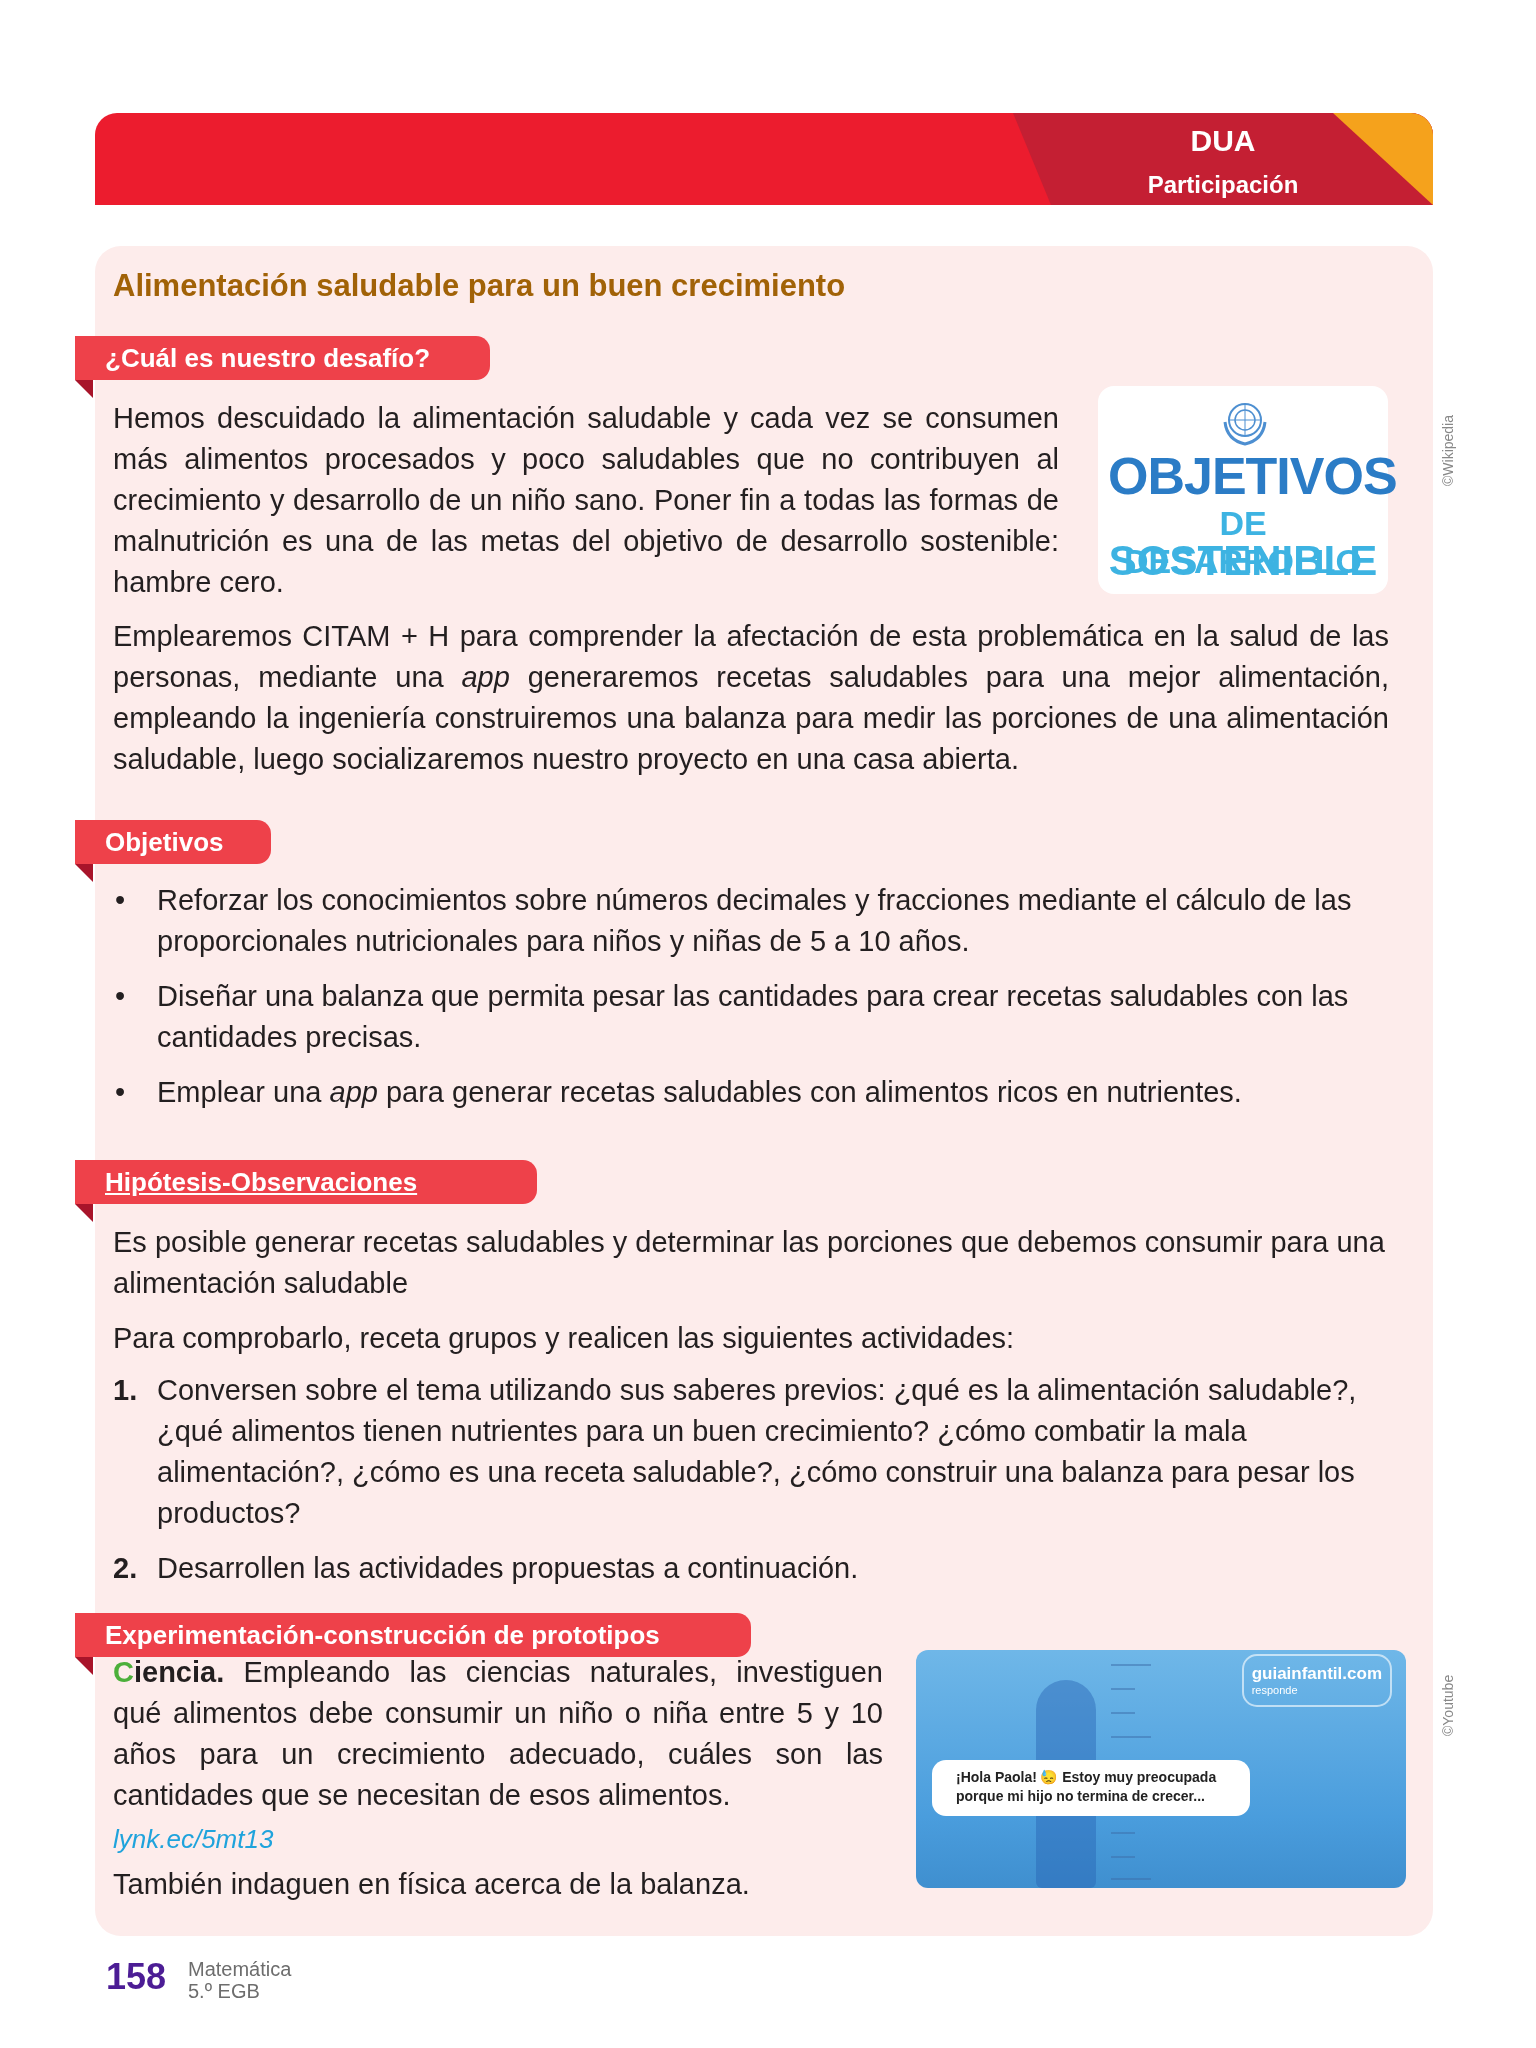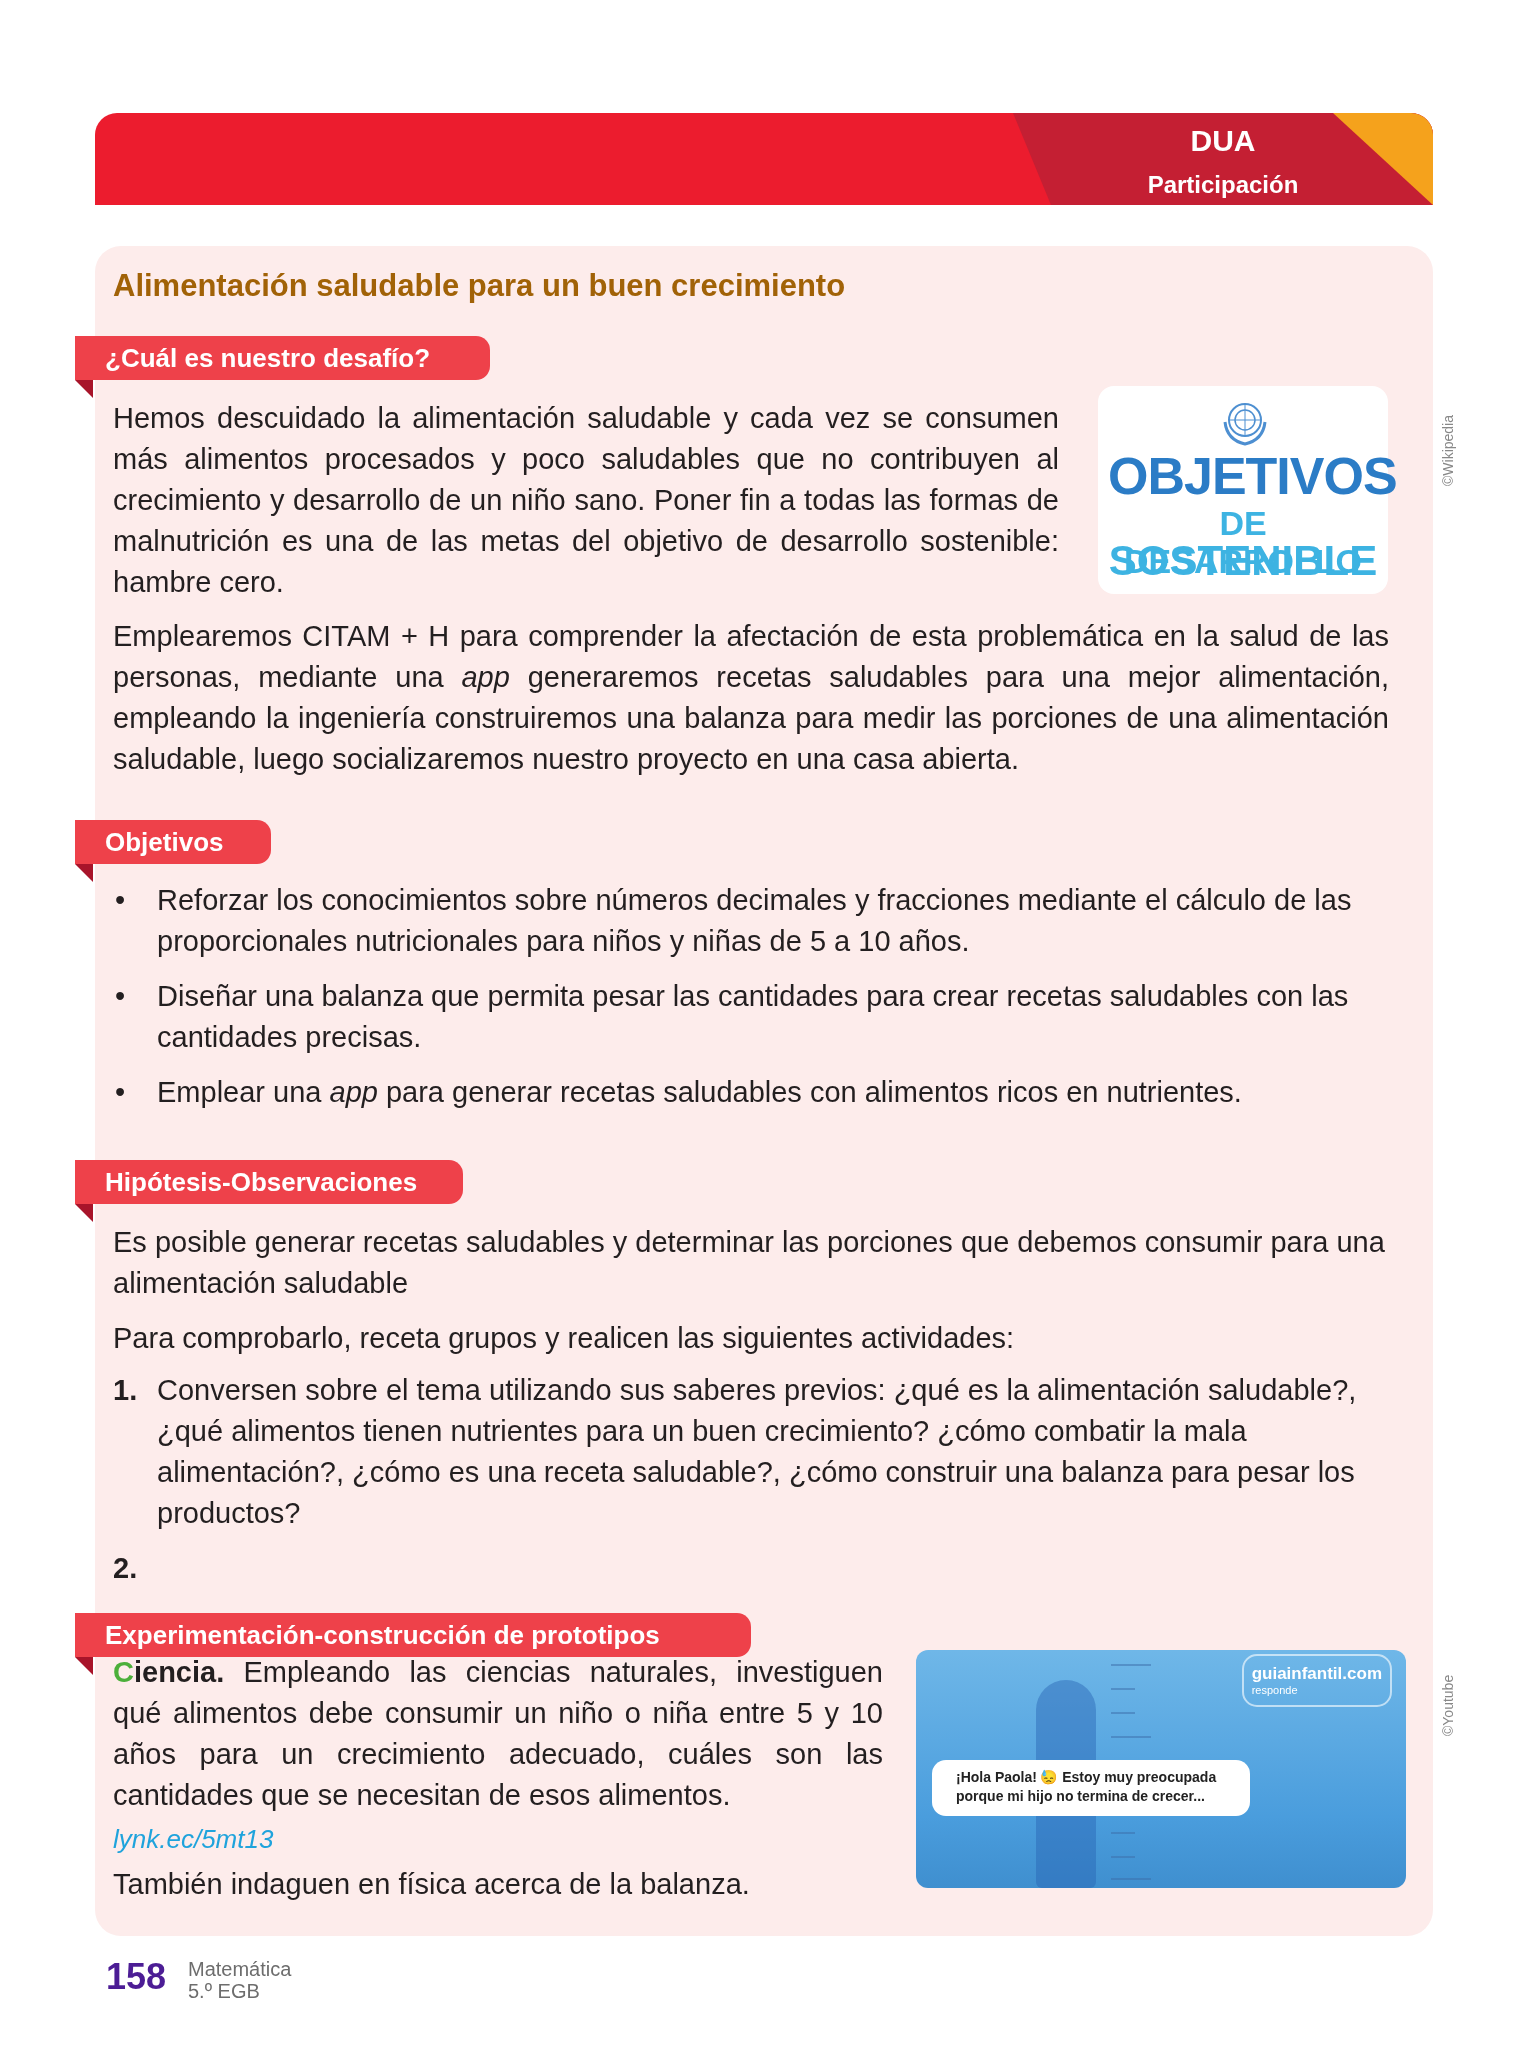--- a/index.html
+++ b/index.html
@@ -76,26 +76,26 @@
 
 <p class="para" style="left:113px;top:616px;width:1276px;"><span>Emplearemos CITAM + H para comprender la afectación de esta problemática en la salud de las personas, mediante una </span><i>app</i><span> generaremos recetas saludables para una mejor alimentación, empleando la ingeniería construiremos una balanza para medir las porciones de una alimentación saludable, luego socializaremos nuestro proyecto en una casa abierta.</span></p>
 
 <div class="tag" style="left:75px;top:820px;width:196px;">Objetivos</div>
 <ul class="obj">
   <li><span>Reforzar los conocimientos sobre números decimales y fracciones mediante el cálculo de las proporcionales nutricionales para niños y niñas de 5 a 10 años.</span></li>
   <li><span>Diseñar una balanza que permita pesar las cantidades para crear recetas saludables con las cantidades precisas.</span></li>
   <li><span>Emplear una </span><i>app</i><span> para generar recetas saludables con alimentos ricos en nutrientes.</span></li>
 </ul>
 
-<div class="tag" style="left:75px;top:1160px;width:388px;">Hipótesis-Observaciones</div>
+<div class="tag" style="left:75px;top:1160px;width:462px;text-decoration:underline;">Hipótesis-Observaciones</div>
 <p class="para" style="left:113px;top:1222px;width:1276px;text-align:left;">Es posible generar recetas saludables y determinar las porciones que debemos consumir para una alimentación saludable</p>
 <p class="para" style="left:113px;top:1318px;width:1276px;text-align:left;">Para comprobarlo, receta grupos y realicen las siguientes actividades:</p>
 <ol class="steps">
   <li><span class="num">1.</span><span>Conversen sobre el tema utilizando sus saberes previos: ¿qué es la alimentación saludable?, ¿qué alimentos tienen nutrientes para un buen crecimiento? ¿cómo combatir la mala alimentación?, ¿cómo es una receta saludable?, ¿cómo construir una balanza para pesar los productos?</span></li>
-  <li><span class="num">2.</span></li>
+  <li><span class="num">2.</span><span>Desarrollen las actividades propuestas a continuación.</span></li>
 </ol>
 
 <div class="tag" style="left:75px;top:1613px;width:676px;">Experimentación-construcción de prototipos</div>
 <p class="para" style="left:113px;top:1652px;width:770px;"><b class="green-c">C</b><b>iencia.</b><span> Empleando las ciencias naturales, investiguen qué alimentos debe consumir un niño o niña entre 5 y 10 años para un crecimiento adecuado, cuáles son las cantidades que se necesitan de esos alimentos.</span></p>
 <a class="link">lynk.ec/5mt13</a>
 <p class="para" style="left:113px;top:1864px;width:770px;text-align:left;">También indaguen en física acerca de la balanza.</p>
 
 <div class="video">
   <div class="kid"></div>
   <div class="ruler">

